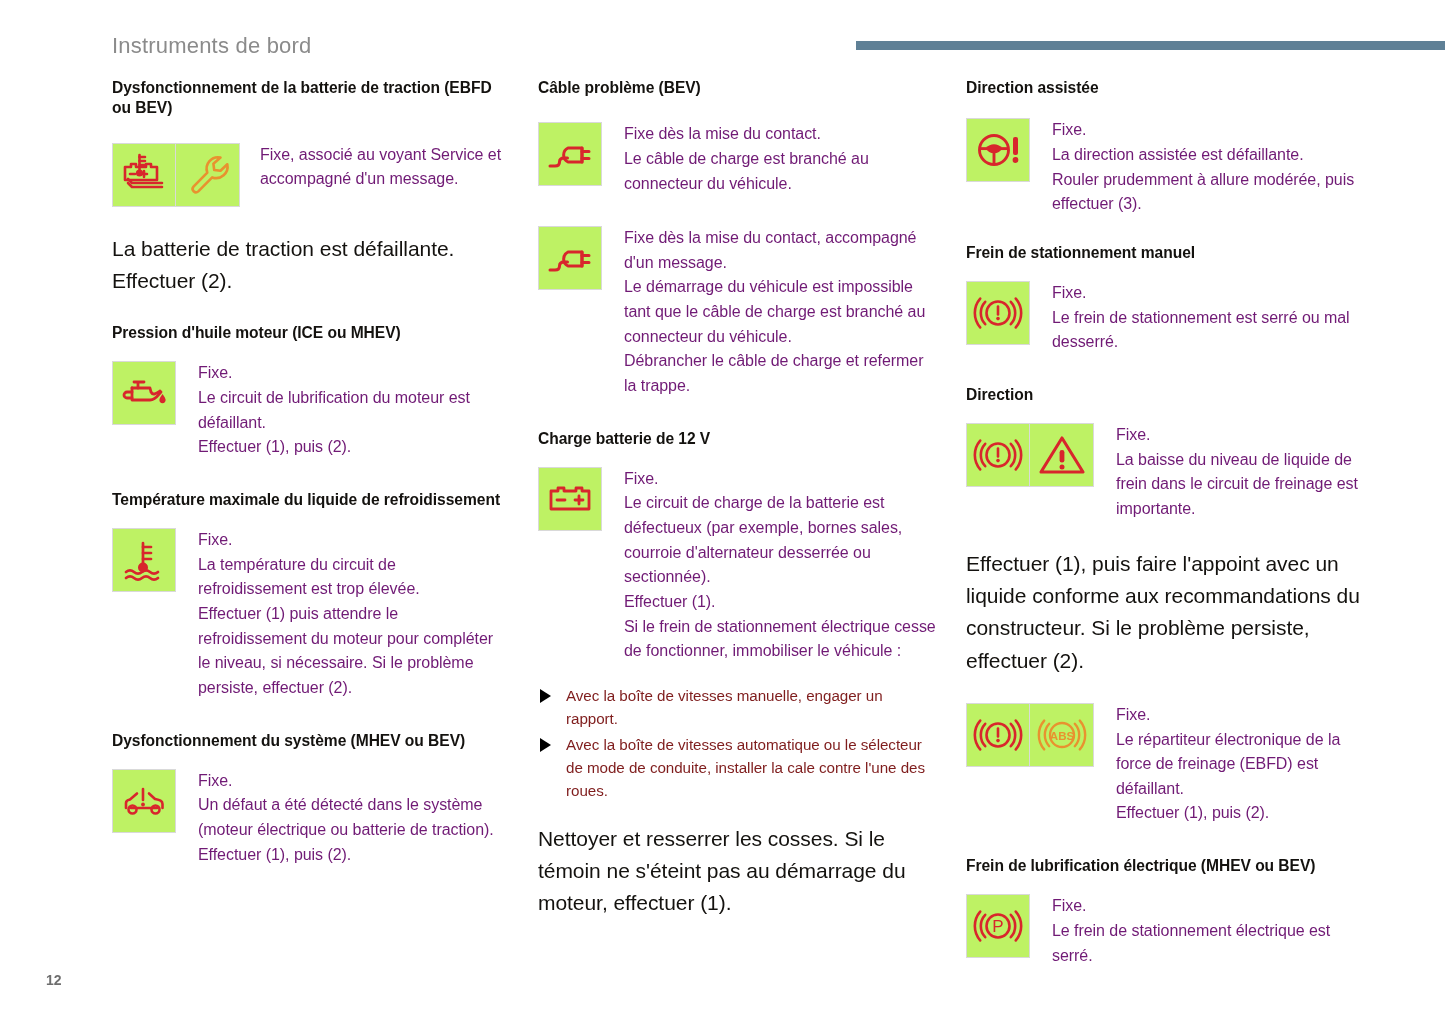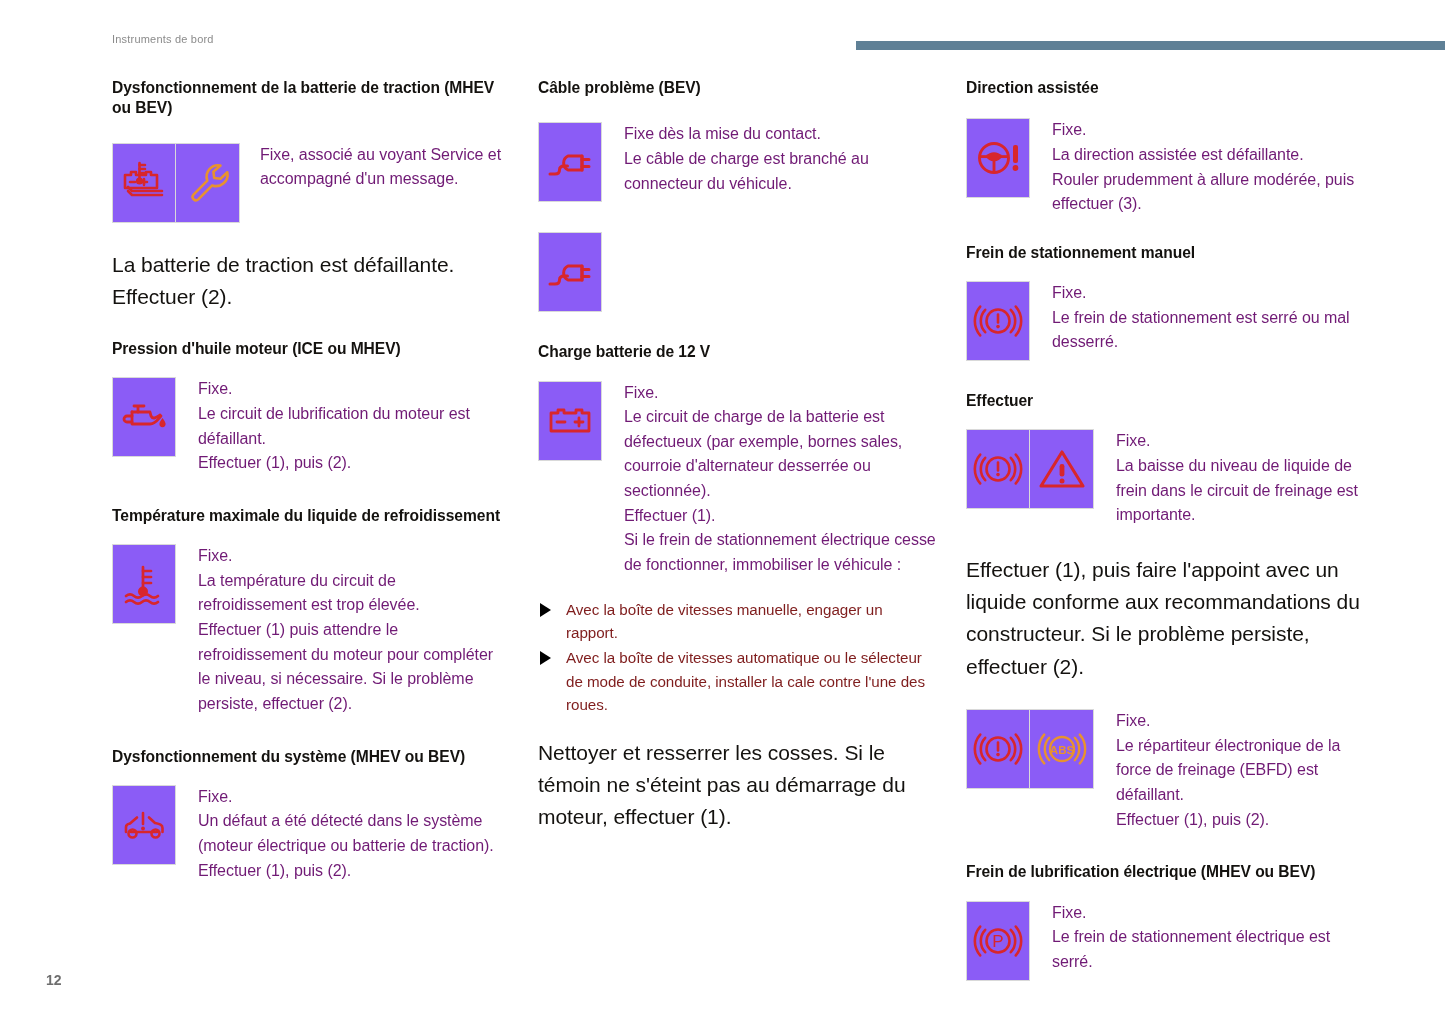--- a/index.html
+++ b/index.html
@@ -20,21 +20,21 @@
   
   #header-band {
     position: absolute;
     left: 856px; top: 41px;
     width: 589px; height: 9px;
     background: #5f8096;
   }
   #header-title {
     position: absolute;
     left: 112px; top: 33px;
-    font-size: 11px;
+    font-size: 22px;
     color: #8b8b8b;
     letter-spacing: .2px;
     white-space: nowrap;
   }
 
   
   #page-number {
     position: absolute;
     left: 46px; top: 972px;
     font-size: 14px;
@@ -61,23 +61,23 @@
     font-weight: bold;
     color: #14120f;
     line-height: 1.30;
     letter-spacing: -0.05px;
   }
 
   
   .block { display: flex; align-items: flex-start; }
   .icons { display: flex; flex-shrink: 0; }
   .ibox {
-    width: 64px; height: 80px;
+    width: 64px; height: 64px;
     border: 1px solid #d9d9d9;
-    background: #8b5cf6;
+    background: #bef264;
     display: flex; align-items: center; justify-content: center;
   }
   .ibox + .ibox { border-left: none; }
   .ibox svg { display: block; }
 
   .btext {
     font-size: 16px;
     line-height: 1.54;
     color: #701a75;
     letter-spacing: -0.05px;
@@ -121,21 +121,21 @@
 
 <div id="page">
 
   <div id="header-band"></div>
   <div id="header-title">Instruments de bord</div>
 
   <div id="cols">
 
     <div class="col c1">
 
-      <h2 class="sec">Dysfonctionnement de la batterie de traction (MHEV ou BEV)</h2>
+      <h2 class="sec">Dysfonctionnement de la batterie de traction (EBFD ou BEV)</h2>
       <div class="gap24"></div>
       <div class="block">
         <div class="icons">
           <div class="ibox">
             <svg width="52" height="52" viewBox="0 0 52 52">
               <g fill="none" stroke="#d8262c" stroke-width="2.6" stroke-linecap="round" stroke-linejoin="round">
                 <path d="M10 34 L14 38 L44 38"></path>
                 <path d="M10 30 L14 34 L44 34"></path>
                 <path d="M7 18 L7 31 L39 31 L39 18 L33 18 L33 15 L28 15 L28 18 L18 18 L18 15 L13 15 L13 18 Z"></path>
                 <path d="M12 25 L17 25"></path>
@@ -253,20 +253,23 @@
             <svg width="52" height="52" viewBox="0 0 52 52">
               <g fill="none" stroke="#d8262c" stroke-width="3" stroke-linecap="round" stroke-linejoin="round">
                 <path d="M6 38 L11 38 q4.5 0 4.5 -4 t4.5 -4 q3 0 3.5 0"></path>
                 <path d="M38 20 L38 34"></path>
                 <path d="M38 23.5 L45 23.5 M38 30.5 L45 30.5"></path>
                 <path d="M24 20 L38 20 L38 34 L24 34 a7.8 7.8 0 0 1 0 -14 Z"></path>
               </g>
             </svg>
           </div>
         </div>
+        <div class="btext pad2" style="white-space: pre-line;">Fixe dès la mise du contact, accompagné d'un message.
+Le démarrage du véhicule est impossible tant que le câble de charge est branché au connecteur du véhicule.
+Débrancher le câble de charge et refermer la trappe.</div>
       </div>
       <div class="gap30"></div>
 
       <h2 class="sec">Charge batterie de 12 V</h2>
       <div class="gap18"></div>
       <div class="block">
         <div class="icons">
           <div class="ibox">
             <svg width="52" height="52" viewBox="0 0 52 52">
               <g fill="none" stroke="#d8262c" stroke-width="2.8" stroke-linecap="round" stroke-linejoin="round">
@@ -338,21 +341,21 @@
               </g>
               <circle cx="26" cy="31.6" r="1.8" fill="#d8262c"></circle>
             </svg>
           </div>
         </div>
         <div class="btext pad2" style="white-space: pre-line;">Fixe.
 Le frein de stationnement est serré ou mal desserré.</div>
       </div>
       <div class="gap30"></div>
 
-      <h2 class="sec">Effectuer</h2>
+      <h2 class="sec">Direction</h2>
       <div class="gap18"></div>
       <div class="block">
         <div class="icons">
           <div class="ibox">
             <svg width="52" height="52" viewBox="0 0 52 52">
               <g fill="none" stroke="#d8262c" stroke-width="2.6" stroke-linecap="round">
                 <circle cx="26" cy="26" r="11.5"></circle>
                 <path d="M26 19.5 L26 27.5"></path>
                 <path d="M13.2 14.8 a16.5 16.5 0 0 0 0 22.4"></path>
                 <path d="M8.2 11.6 a22 22 0 0 0 0 28.8"></path>

